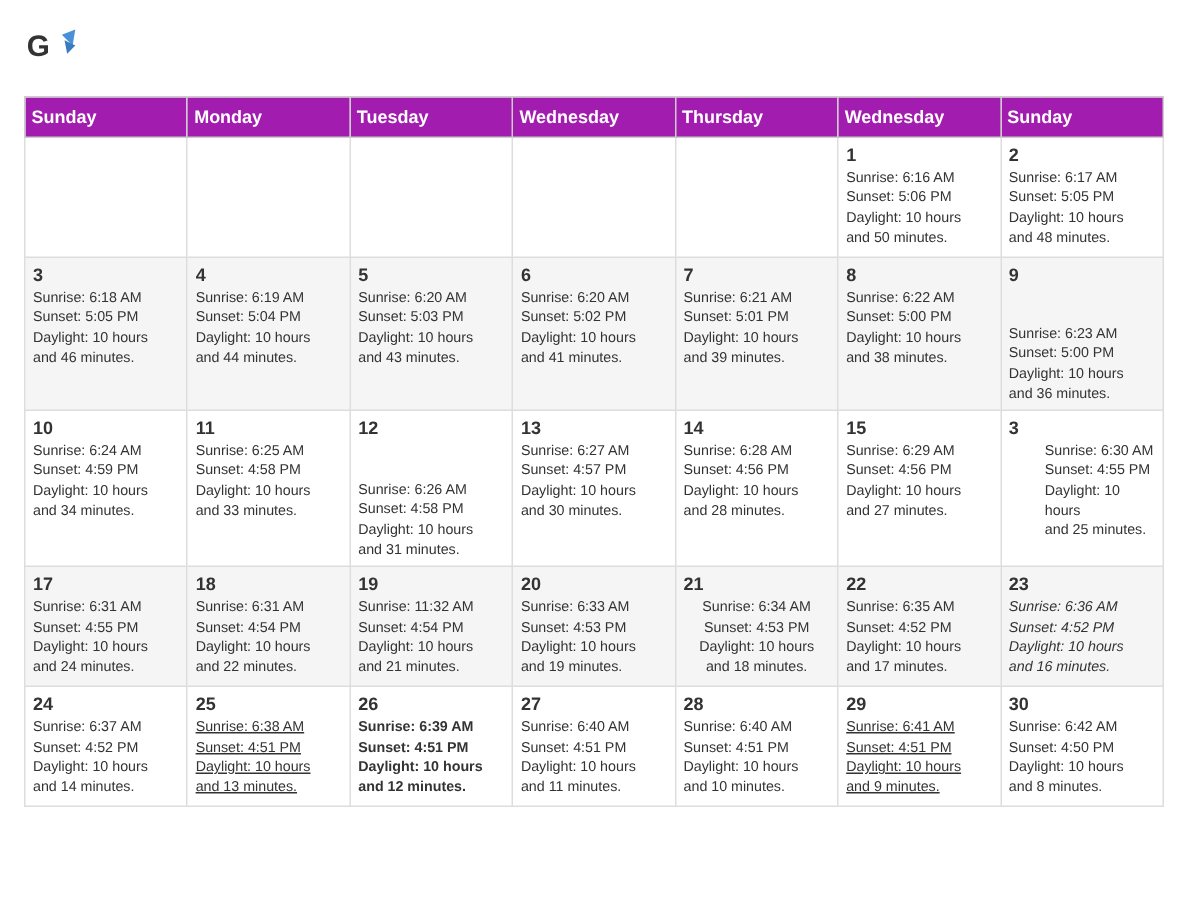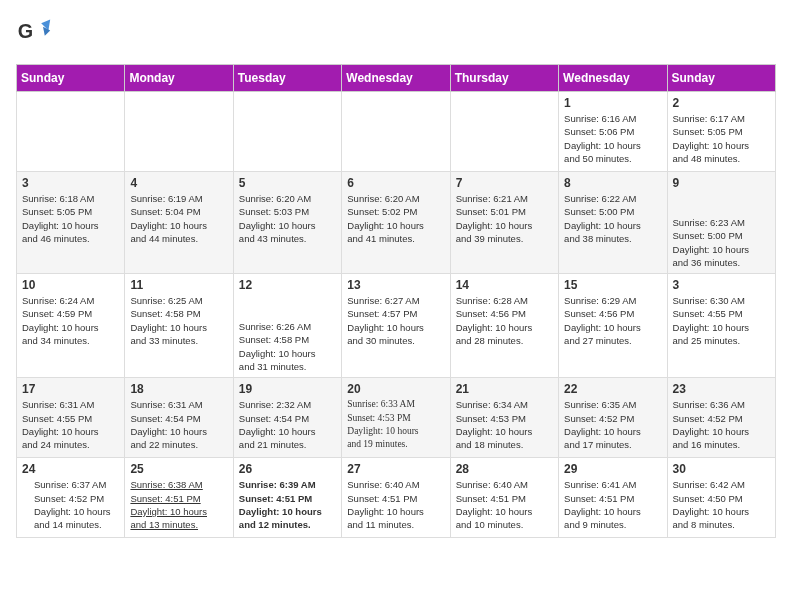--- a/index.html
+++ b/index.html
@@ -239,21 +239,21 @@
         </td>
         <td>
           <span class="day-number">15</span>
           <div class="cell-info" style="white-space: pre-line;">Sunrise: 6:29 AM
 Sunset: 4:56 PM
 Daylight: 10 hours
 and 27 minutes.</div>
         </td>
         <td>
           <span class="day-number">3</span>
-          <div class="cell-info" style="white-space: pre-line;">Sunrise: 6:30 AM
+          <div class="cell-info" style="white-space: pre-line; margin-left: 24px;">Sunrise: 6:30 AM
 Sunset: 4:55 PM
 Daylight: 10 hours
 and 25 minutes.</div>
         </td>
       </tr>
       <tr>
         <td>
           <span class="day-number">17</span>
           <div class="cell-info" style="white-space: pre-line;">Sunrise: 6:31 AM
 Sunset: 4:55 PM
@@ -262,58 +262,58 @@
         </td>
         <td>
           <span class="day-number">18</span>
           <div class="cell-info" style="white-space: pre-line;">Sunrise: 6:31 AM
 Sunset: 4:54 PM
 Daylight: 10 hours
 and 22 minutes.</div>
         </td>
         <td>
           <span class="day-number">19</span>
-          <div class="cell-info" style="white-space: pre-line;">Sunrise: 2:32 AM
+          <div class="cell-info" style="white-space: pre-line;">Sunrise: 11:32 AM
 Sunset: 4:54 PM
 Daylight: 10 hours
 and 21 minutes.</div>
         </td>
         <td>
           <span class="day-number">20</span>
-          <div class="cell-info" style="white-space: pre-line; font-family: Liberation Serif, serif;">Sunrise: 6:33 AM
+          <div class="cell-info" style="white-space: pre-line;">Sunrise: 6:33 AM
 Sunset: 4:53 PM
 Daylight: 10 hours
 and 19 minutes.</div>
         </td>
         <td>
           <span class="day-number">21</span>
-          <div class="cell-info" style="white-space: pre-line;">Sunrise: 6:34 AM
+          <div class="cell-info" style="white-space: pre-line; text-align: center;">Sunrise: 6:34 AM
 Sunset: 4:53 PM
 Daylight: 10 hours
 and 18 minutes.</div>
         </td>
         <td>
           <span class="day-number">22</span>
           <div class="cell-info" style="white-space: pre-line;">Sunrise: 6:35 AM
 Sunset: 4:52 PM
 Daylight: 10 hours
 and 17 minutes.</div>
         </td>
         <td>
           <span class="day-number">23</span>
-          <div class="cell-info" style="white-space: pre-line;">Sunrise: 6:36 AM
+          <div class="cell-info" style="white-space: pre-line; font-style: italic;">Sunrise: 6:36 AM
 Sunset: 4:52 PM
 Daylight: 10 hours
 and 16 minutes.</div>
         </td>
       </tr>
       <tr>
         <td>
           <span class="day-number">24</span>
-          <div class="cell-info" style="white-space: pre-line; margin-left: 12px;">Sunrise: 6:37 AM
+          <div class="cell-info" style="white-space: pre-line;">Sunrise: 6:37 AM
 Sunset: 4:52 PM
 Daylight: 10 hours
 and 14 minutes.</div>
         </td>
         <td>
           <span class="day-number">25</span>
           <div class="cell-info" style="white-space: pre-line; text-decoration: underline;">Sunrise: 6:38 AM
 Sunset: 4:51 PM
 Daylight: 10 hours
 and 13 minutes.</div>
@@ -334,21 +334,21 @@
         </td>
         <td>
           <span class="day-number">28</span>
           <div class="cell-info" style="white-space: pre-line;">Sunrise: 6:40 AM
 Sunset: 4:51 PM
 Daylight: 10 hours
 and 10 minutes.</div>
         </td>
         <td>
           <span class="day-number">29</span>
-          <div class="cell-info" style="white-space: pre-line;">Sunrise: 6:41 AM
+          <div class="cell-info" style="white-space: pre-line; text-decoration: underline;">Sunrise: 6:41 AM
 Sunset: 4:51 PM
 Daylight: 10 hours
 and 9 minutes.</div>
         </td>
         <td>
           <span class="day-number">30</span>
           <div class="cell-info" style="white-space: pre-line;">Sunrise: 6:42 AM
 Sunset: 4:50 PM
 Daylight: 10 hours
 and 8 minutes.</div>

